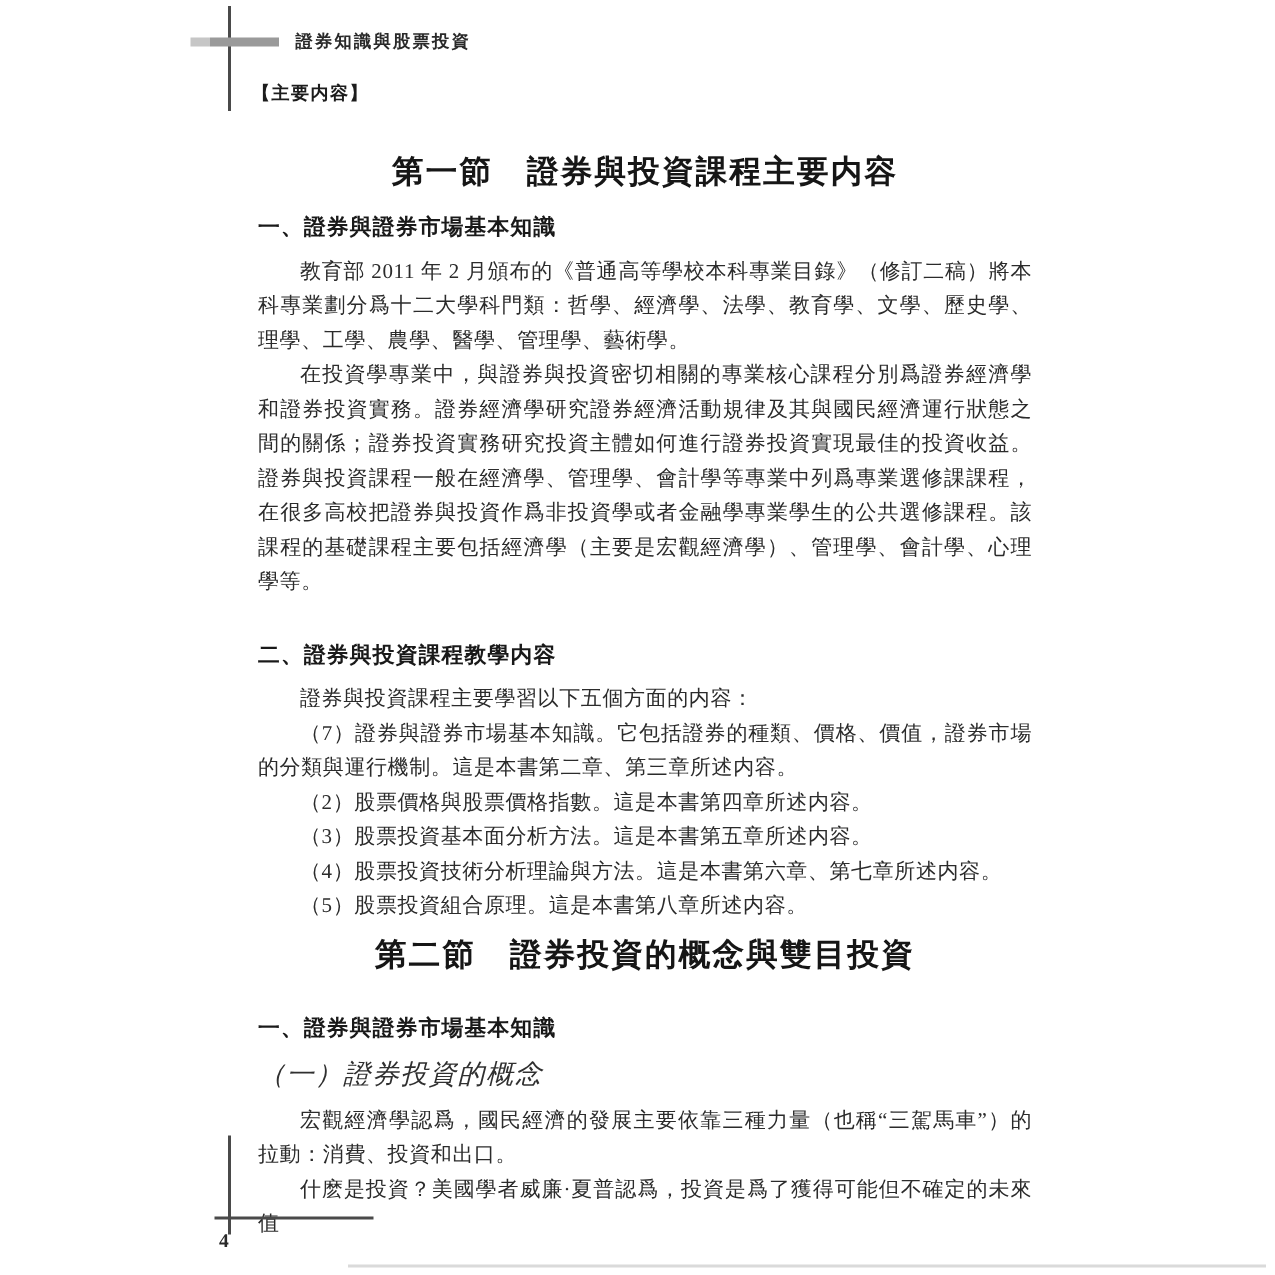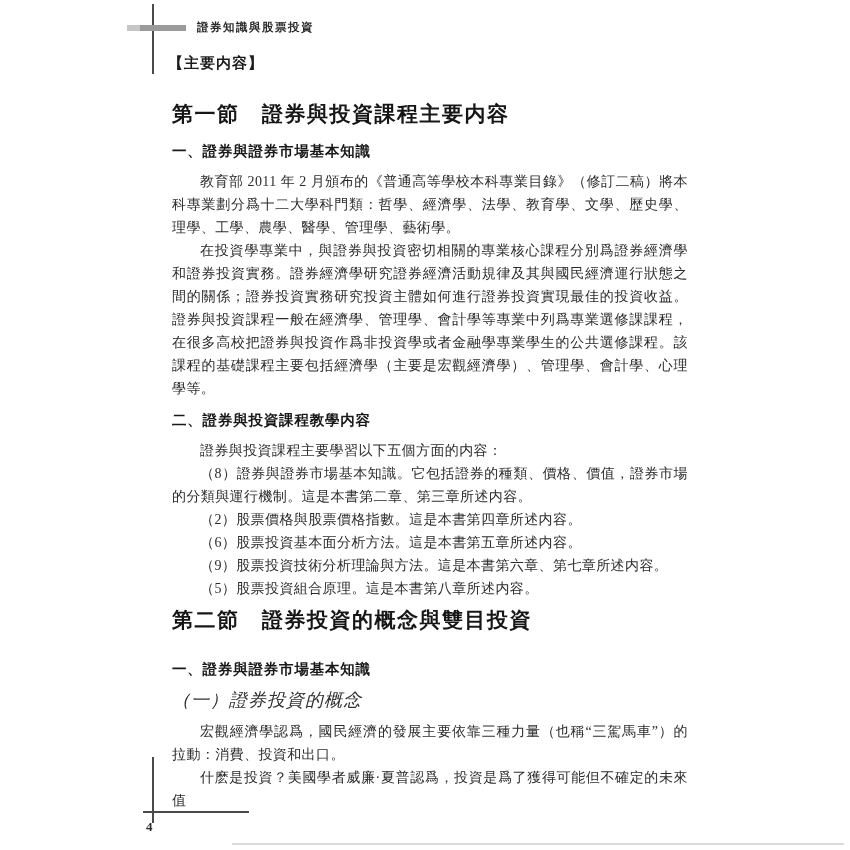--- a/index.html
+++ b/index.html
@@ -32,39 +32,39 @@
     position:absolute;left:140px;top:25px;width:46px;height:6px;
     background:var(--bar_dark);
   }
   .running-header{
     position:absolute;left:197px;top:20px;
     font-family:Liberation Mono, monospace;
     font-weight:bold;font-size:11.5px;letter-spacing:1.5px;color:#2a2a2a;text-align:center;
   }
   .content-label{
     position:absolute;left:168px;top:54px;
-    font-weight:bold;font-size:15px;letter-spacing:1px;color:#1c1c1c;
+    font-weight:bold;font-size:12px;letter-spacing:1px;color:#1c1c1c;
   }
 
   
   .content{
     position:absolute;left:172px;top:100px;width:516px;
   }
   .section-title{
-    font-size:21px;font-weight:bold;text-align:left;
+    font-size:21px;font-weight:bold;text-align:center;
     letter-spacing:1.5px;color:#161616;margin:0 0 14px 0;
     font-family:"Liberation Serif","DejaVu Serif",serif;
   }
   .section-title.second{margin-top:6px;margin-bottom:26px;}
   .h2{
     font-family:"Liberation Sans","DejaVu Sans",sans-serif;
     font-weight:bold;font-size:14.5px;color:#191919;
     letter-spacing:0.8px;margin:0 0 9px 0;padding-top:0;
   }
-  .h2.mt{margin-top:11px;}
+  .h2.mt{margin-top:27px;}
   .h3-kai{
     font-style:italic;font-weight:normal;font-size:18px;color:#303030;
     letter-spacing:1px;margin:0 0 8px 0;
   }
   p.body{
     margin:0;font-size:14px;line-height:23px;color:var(--text);
     text-align:justify;text-indent:2em;letter-spacing:0.4px;
   }
   .list p.body{margin:0;}
 
@@ -106,24 +106,24 @@
     <h2 class="h2">一、證券與證券市場基本知識</h2>
 
     <p class="body">教育部 2011 年 2 月頒布的《普通高等學校本科專業目錄》（修訂二稿）將本科專業劃分爲十二大學科門類：哲學、經濟學、法學、教育學、文學、歷史學、理學、工學、農學、醫學、管理學、藝術學。</p>
     <p class="body">在投資學專業中，與證券與投資密切相關的專業核心課程分別爲證券經濟學和證券投資實務。證券經濟學研究證券經濟活動規律及其與國民經濟運行狀態之間的關係；證券投資實務研究投資主體如何進行證券投資實現最佳的投資收益。證券與投資課程一般在經濟學、管理學、會計學等專業中列爲專業選修課課程，在很多高校把證券與投資作爲非投資學或者金融學專業學生的公共選修課程。該課程的基礎課程主要包括經濟學（主要是宏觀經濟學）、管理學、會計學、心理學等。</p>
 
     <h2 class="h2 mt">二、證券與投資課程教學内容</h2>
 
     <p class="body">證券與投資課程主要學習以下五個方面的内容：</p>
 
     <div class="list">
-      <p class="body">（8）證券與證券市場基本知識。它包括證券的種類、價格、價值，證券市場的分類與運行機制。這是本書第二章、第三章所述内容。</p>
+      <p class="body">（7）證券與證券市場基本知識。它包括證券的種類、價格、價值，證券市場的分類與運行機制。這是本書第二章、第三章所述内容。</p>
       <p class="body">（2）股票價格與股票價格指數。這是本書第四章所述内容。</p>
-      <p class="body">（6）股票投資基本面分析方法。這是本書第五章所述内容。</p>
-      <p class="body">（9）股票投資技術分析理論與方法。這是本書第六章、第七章所述内容。</p>
+      <p class="body">（3）股票投資基本面分析方法。這是本書第五章所述内容。</p>
+      <p class="body">（4）股票投資技術分析理論與方法。這是本書第六章、第七章所述内容。</p>
       <p class="body">（5）股票投資組合原理。這是本書第八章所述内容。</p>
     </div>
 
     <h1 class="section-title second">第二節　證券投資的概念與雙目投資</h1>
 
     <h2 class="h2">一、證券與證券市場基本知識</h2>
 
     <h3 class="h3-kai">（一）證券投資的概念</h3>
 
     <p class="body">宏觀經濟學認爲，國民經濟的發展主要依靠三種力量（也稱“三駕馬車”）的拉動：消費、投資和出口。</p>

